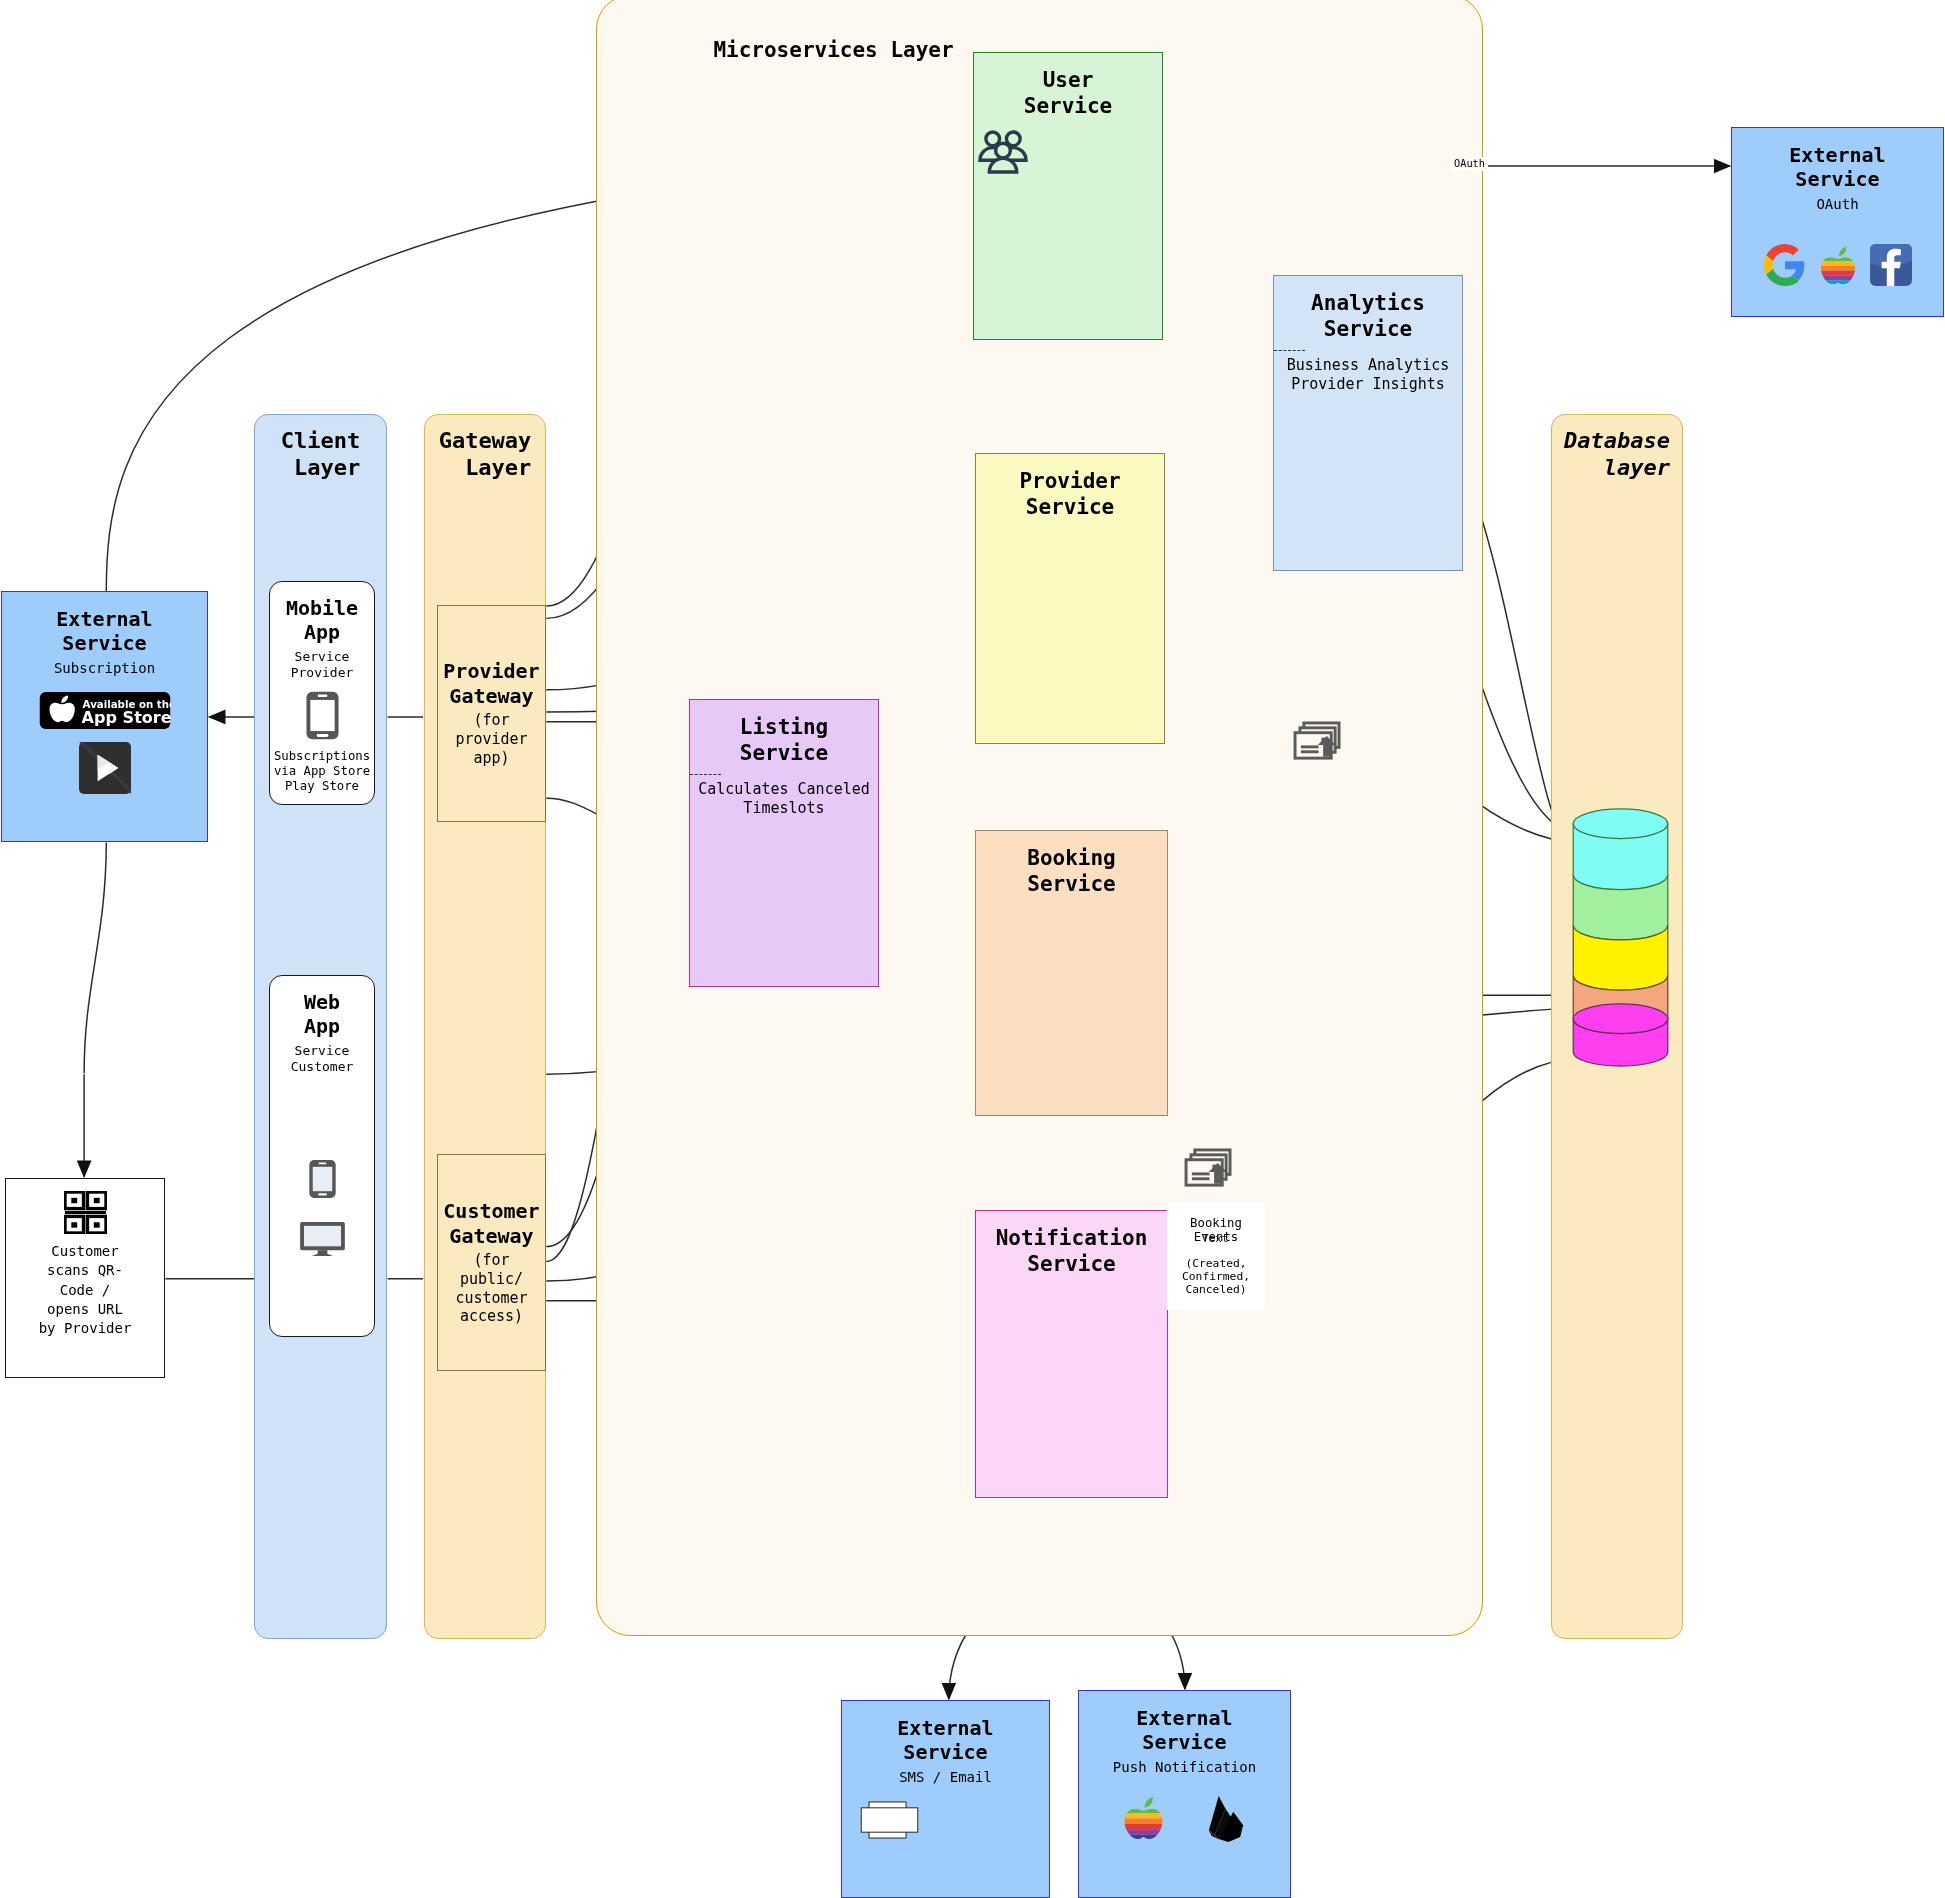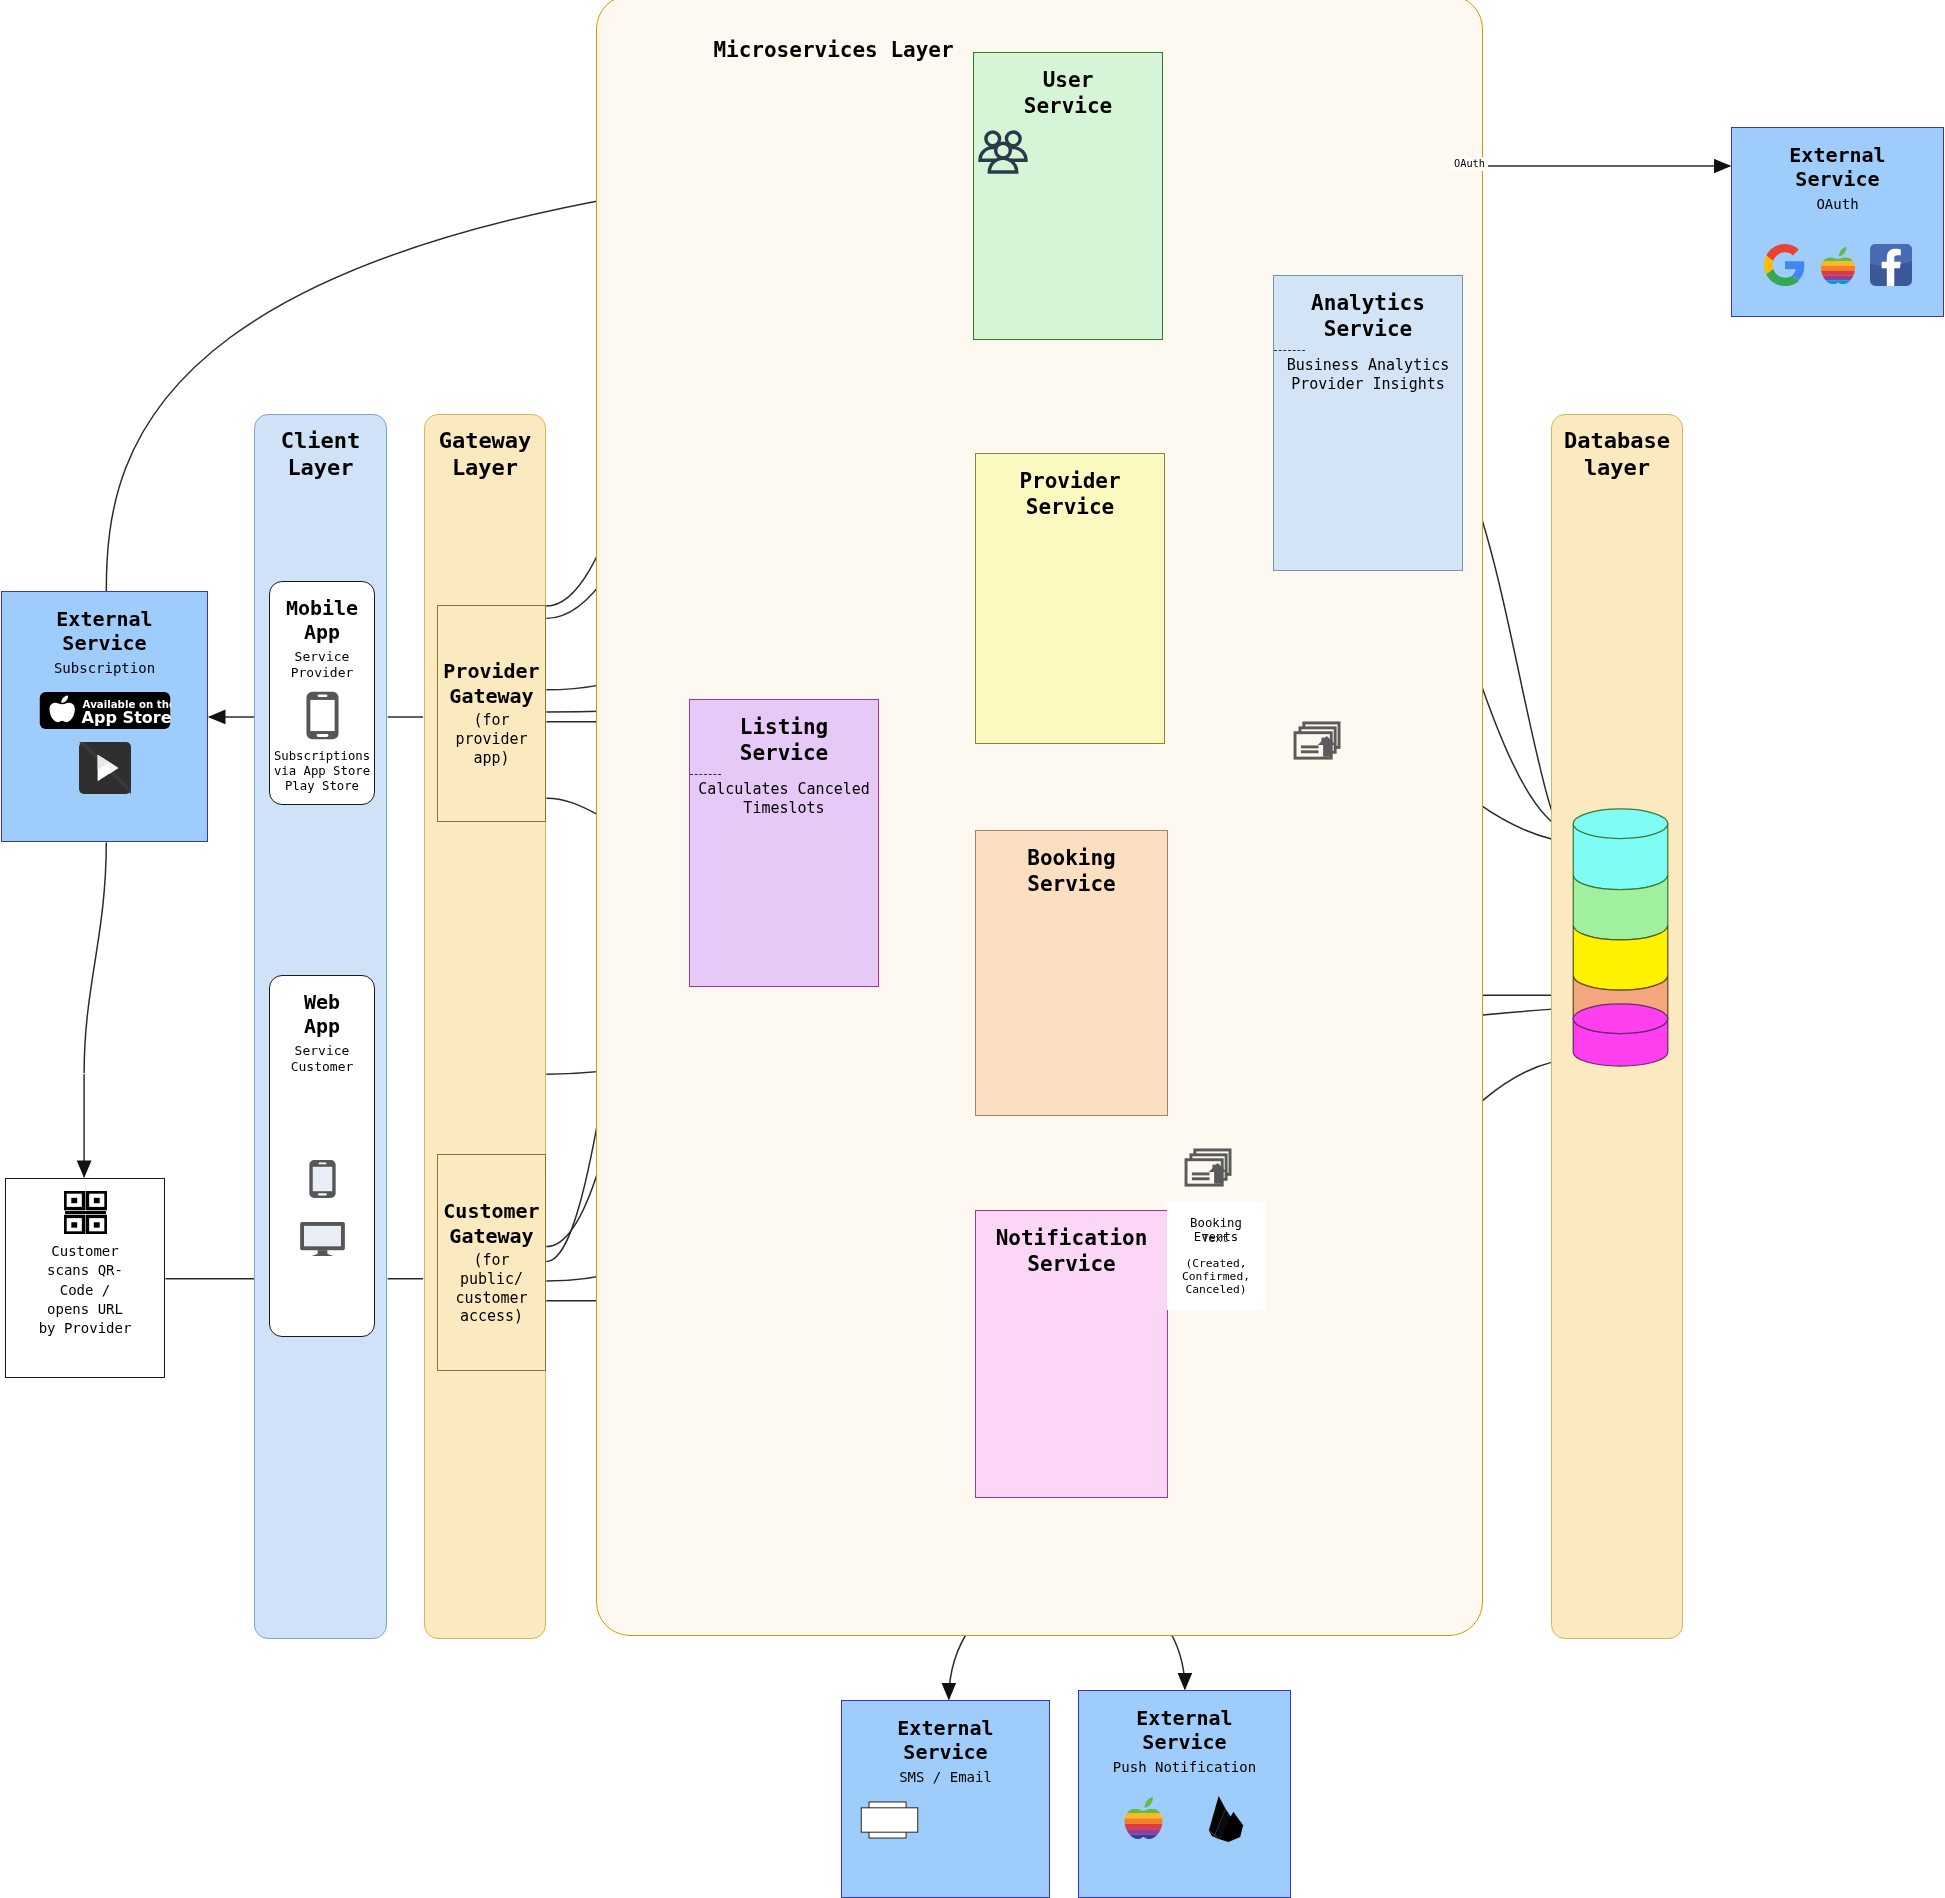--- a/index.html
+++ b/index.html
@@ -15,39 +15,39 @@
 
   .box { position:absolute; }
 
   
   .lane {
     border-radius:14px;
     border:1.5px solid;
     display:flex; flex-direction:column; align-items:center;
   }
   .lane-title {
-    font-weight:bold; font-size:22px; line-height:1.22; text-align:center;
+    font-weight:bold; font-size:22px; line-height:1.22; text-align:right;
     margin-top:13px; letter-spacing:0px; white-space:pre-line;
   }
 
   #microservices-layer {
     left:596px; top:-5px; width:887px; height:1641px;
     background:#fdf9f0; border-color:#d79b00; border-radius:34px;
   }
   #microservices-layer .lane-title {
     position:absolute; left:0; top:42px; width:473px; text-align:center; margin:0;
     font-size:21px;
   }
 
   #client-layer { left:254px; top:414px; width:133px; height:1225px;
     background:#cfe2f7; border-color:#7ea6d8; }
   #gateway-layer { left:424px; top:414px; width:122px; height:1225px;
     background:#fbe9c0; border-color:#d6b656; }
   #database-layer { left:1551px; top:414px; width:132px; height:1225px;
-    background:#fbe9c0; border-color:#d6b656; }
+    background:#fbe9c0; border-color:#d6b656;font-style:italic; }
 
   
   .client-card {
     position:absolute; left:14px; width:106px;
     background:#ffffff; border:1.5px solid #1a1a1a; border-radius:13px;
     display:flex; flex-direction:column; align-items:center;margin-top:40px;
   }
   .card-title { font-weight:bold; font-size:20px; line-height:1.22; text-align:center;
     margin-top:14px; white-space:pre-line; }
   .card-sub { font-size:13px; line-height:1.25; text-align:center; margin-top:4px; white-space:pre-line; }

